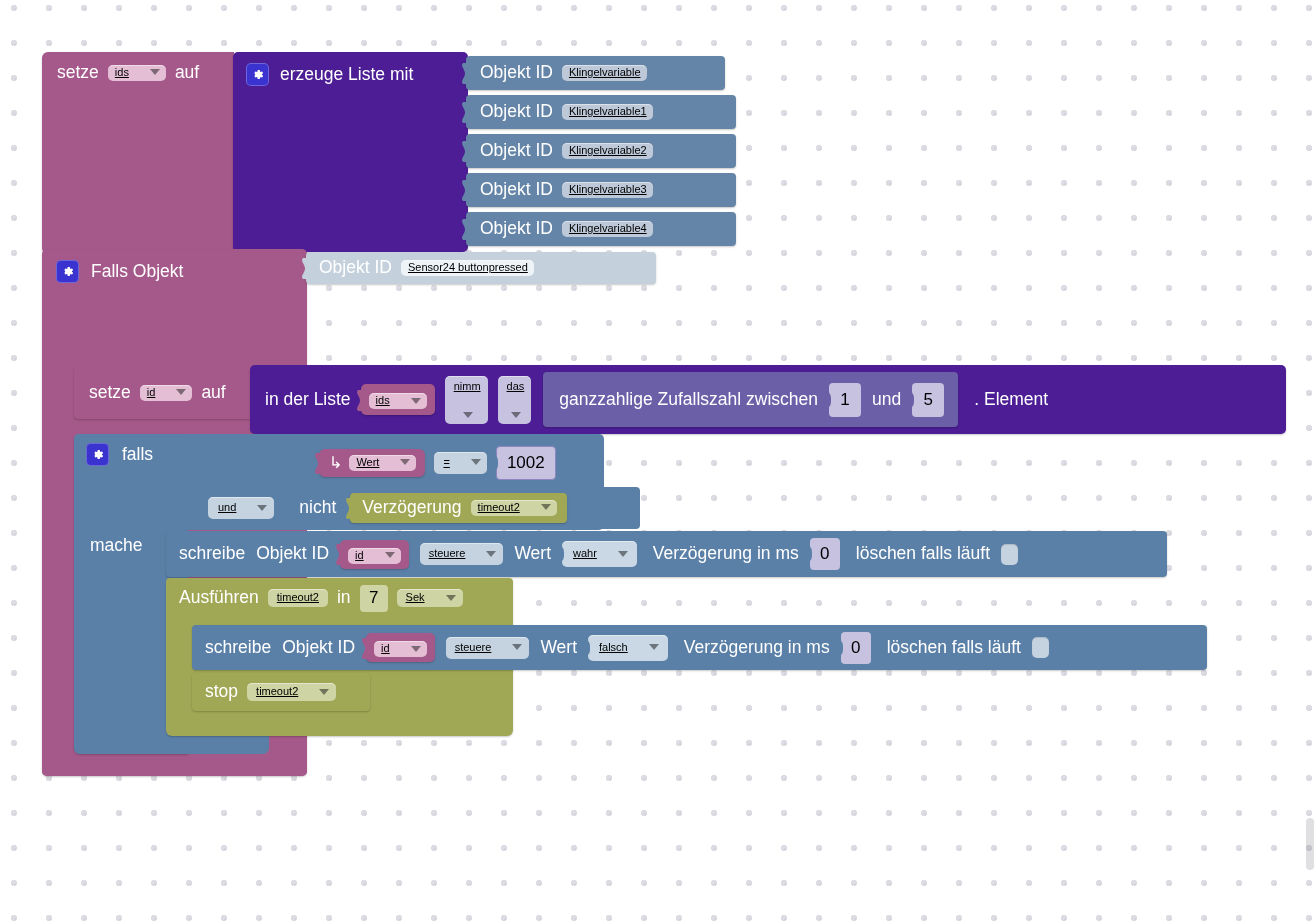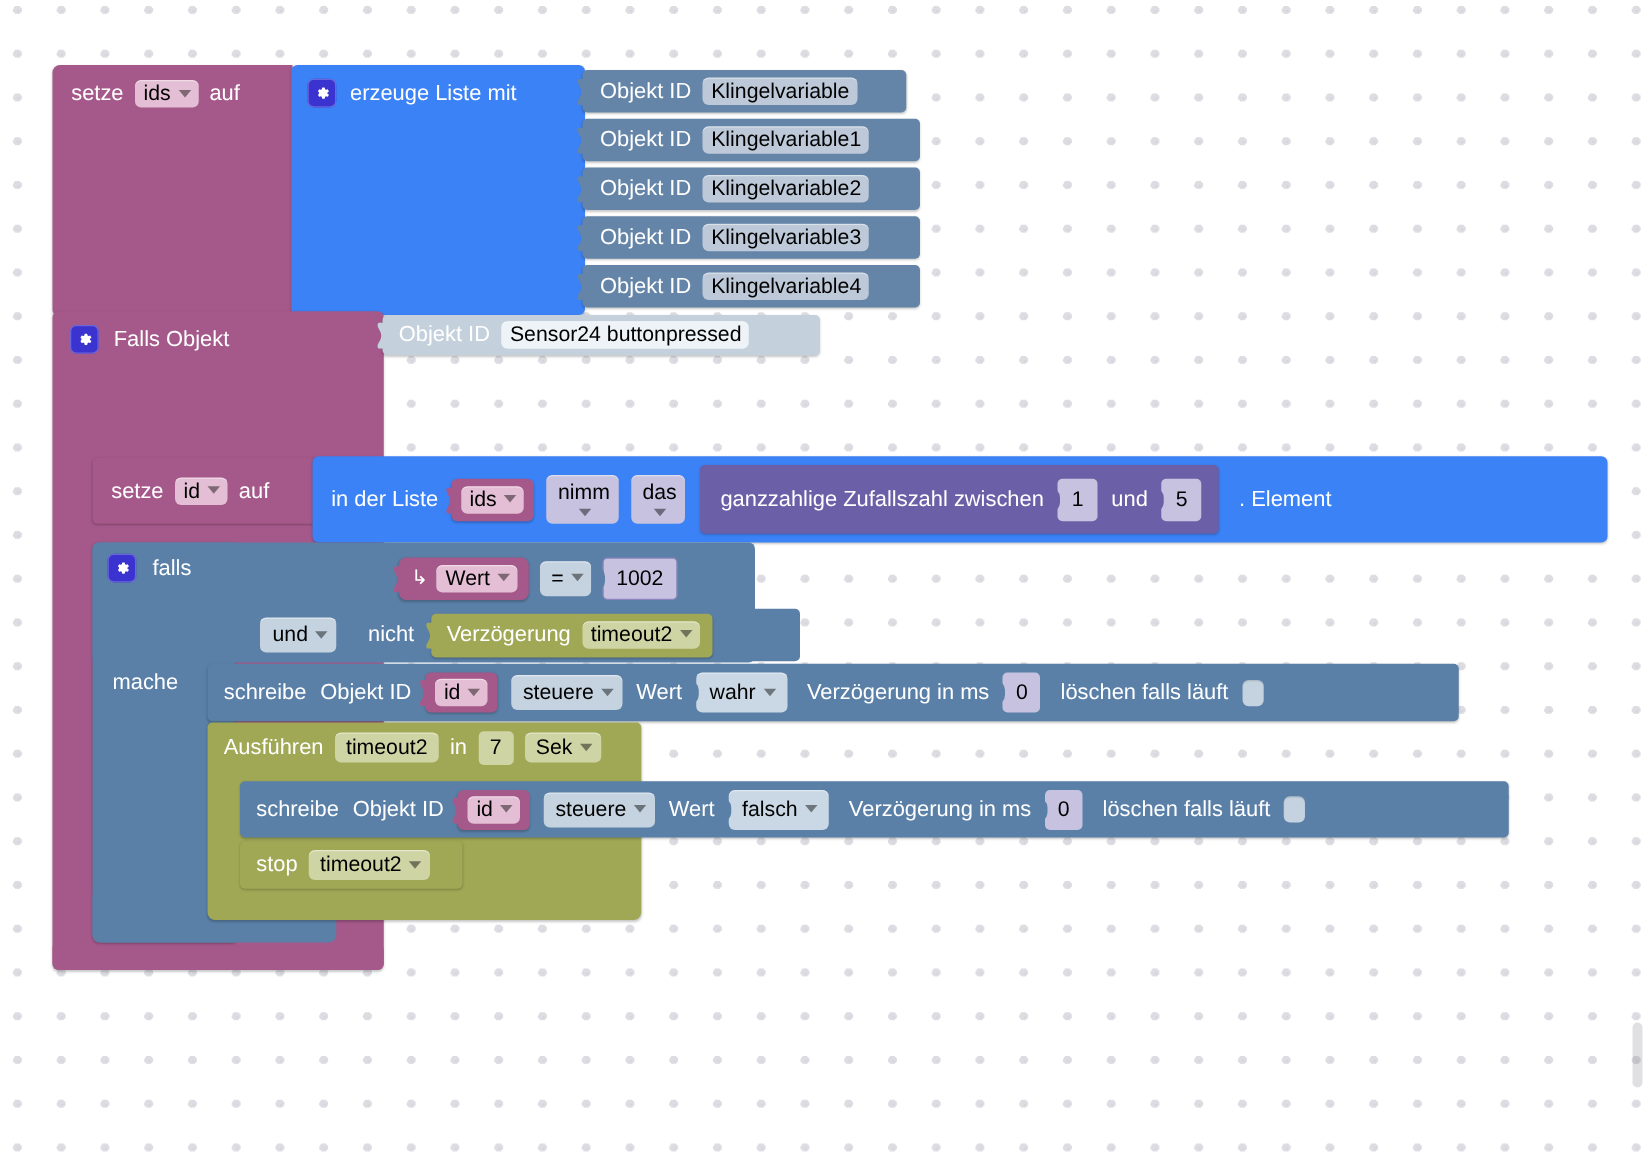--- a/index.html
+++ b/index.html
@@ -37,24 +37,25 @@
     opacity:.85;
   }
   .ws{position:absolute;inset:0;}
 
   
   .blk{position:absolute;box-sizing:border-box;}
   .lbl{color:#fff;font-size:17.5px;line-height:1;white-space:nowrap;}
 
   
   .field{
-    display:inline-flex;align-items:center;gap:5px;
+    display:inline-flex;align-items:center;gap:20px;
     border-radius:5px;padding:2px 6px 3px 7px;
-    font-size:17px;color:#000;white-space:nowrap;line-height:1;
+    font-size:11px;color:#000;white-space:nowrap;line-height:1;
     box-shadow:inset 0 1px 0 rgba(255,255,255,.45);
+    text-decoration:underline;
   }
   .caret{
     width:0;height:0;border-left:5px solid transparent;border-right:5px solid transparent;
     border-top:6px solid rgba(0,0,0,.45);display:inline-block;margin-left:1px;
   }
   .num{
     border-radius:4px;padding:3px 8px;font-size:17px;color:#000;
     display:inline-flex;align-items:center;justify-content:center;min-width:10px;
   }
   .chk{
@@ -71,21 +72,21 @@
   
   .tab{
     position:absolute;left:-9px;top:50%;margin-top:-10px;
     width:10px;height:21px;
   }
   .tab svg{display:block;}
 
   
   .c-var{background:#a5598a;}
   .c-var-f{background:#e3bed4;}
-  .c-list{background:#3b82f6;}
+  .c-list{background:#4c1d95;}
   .c-list-f{background:#c6c2e0;flex-direction:column;}
   .c-obj{background:#6585a8;}
   .c-obj-f{background:#bdc9d8;}
   .c-obj-dim{background:#c4d1dc;}
   .c-obj-dim-f{background:#eef3f7;}
   .c-logic{background:#5b80a8;}
   .c-logic-f{background:#c5d3e0;}
   .c-time{background:#a0a855;}
   .c-time-f{background:#cfd4a4;}
   .c-ctrl{background:#a5598a;}

